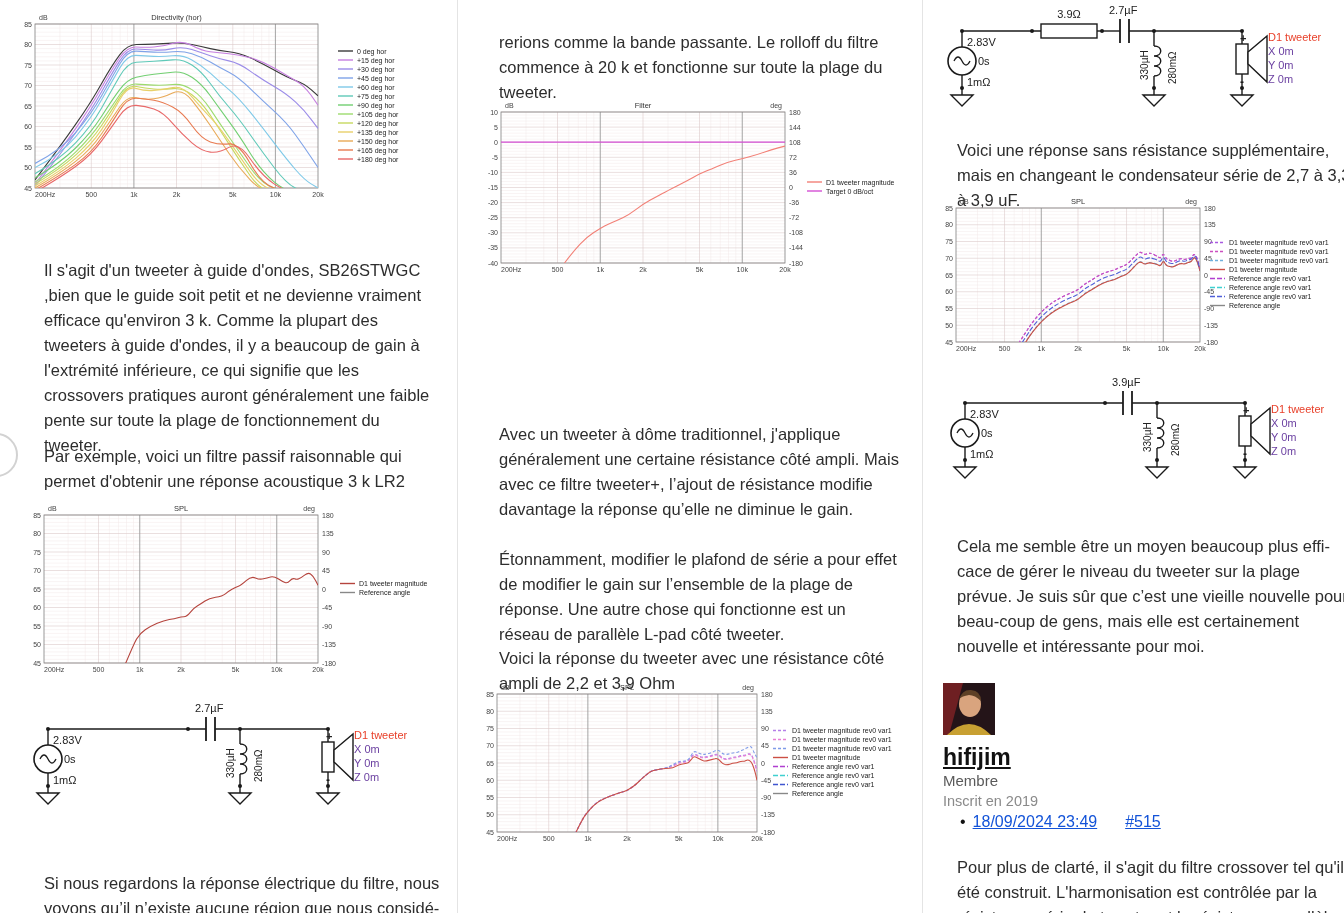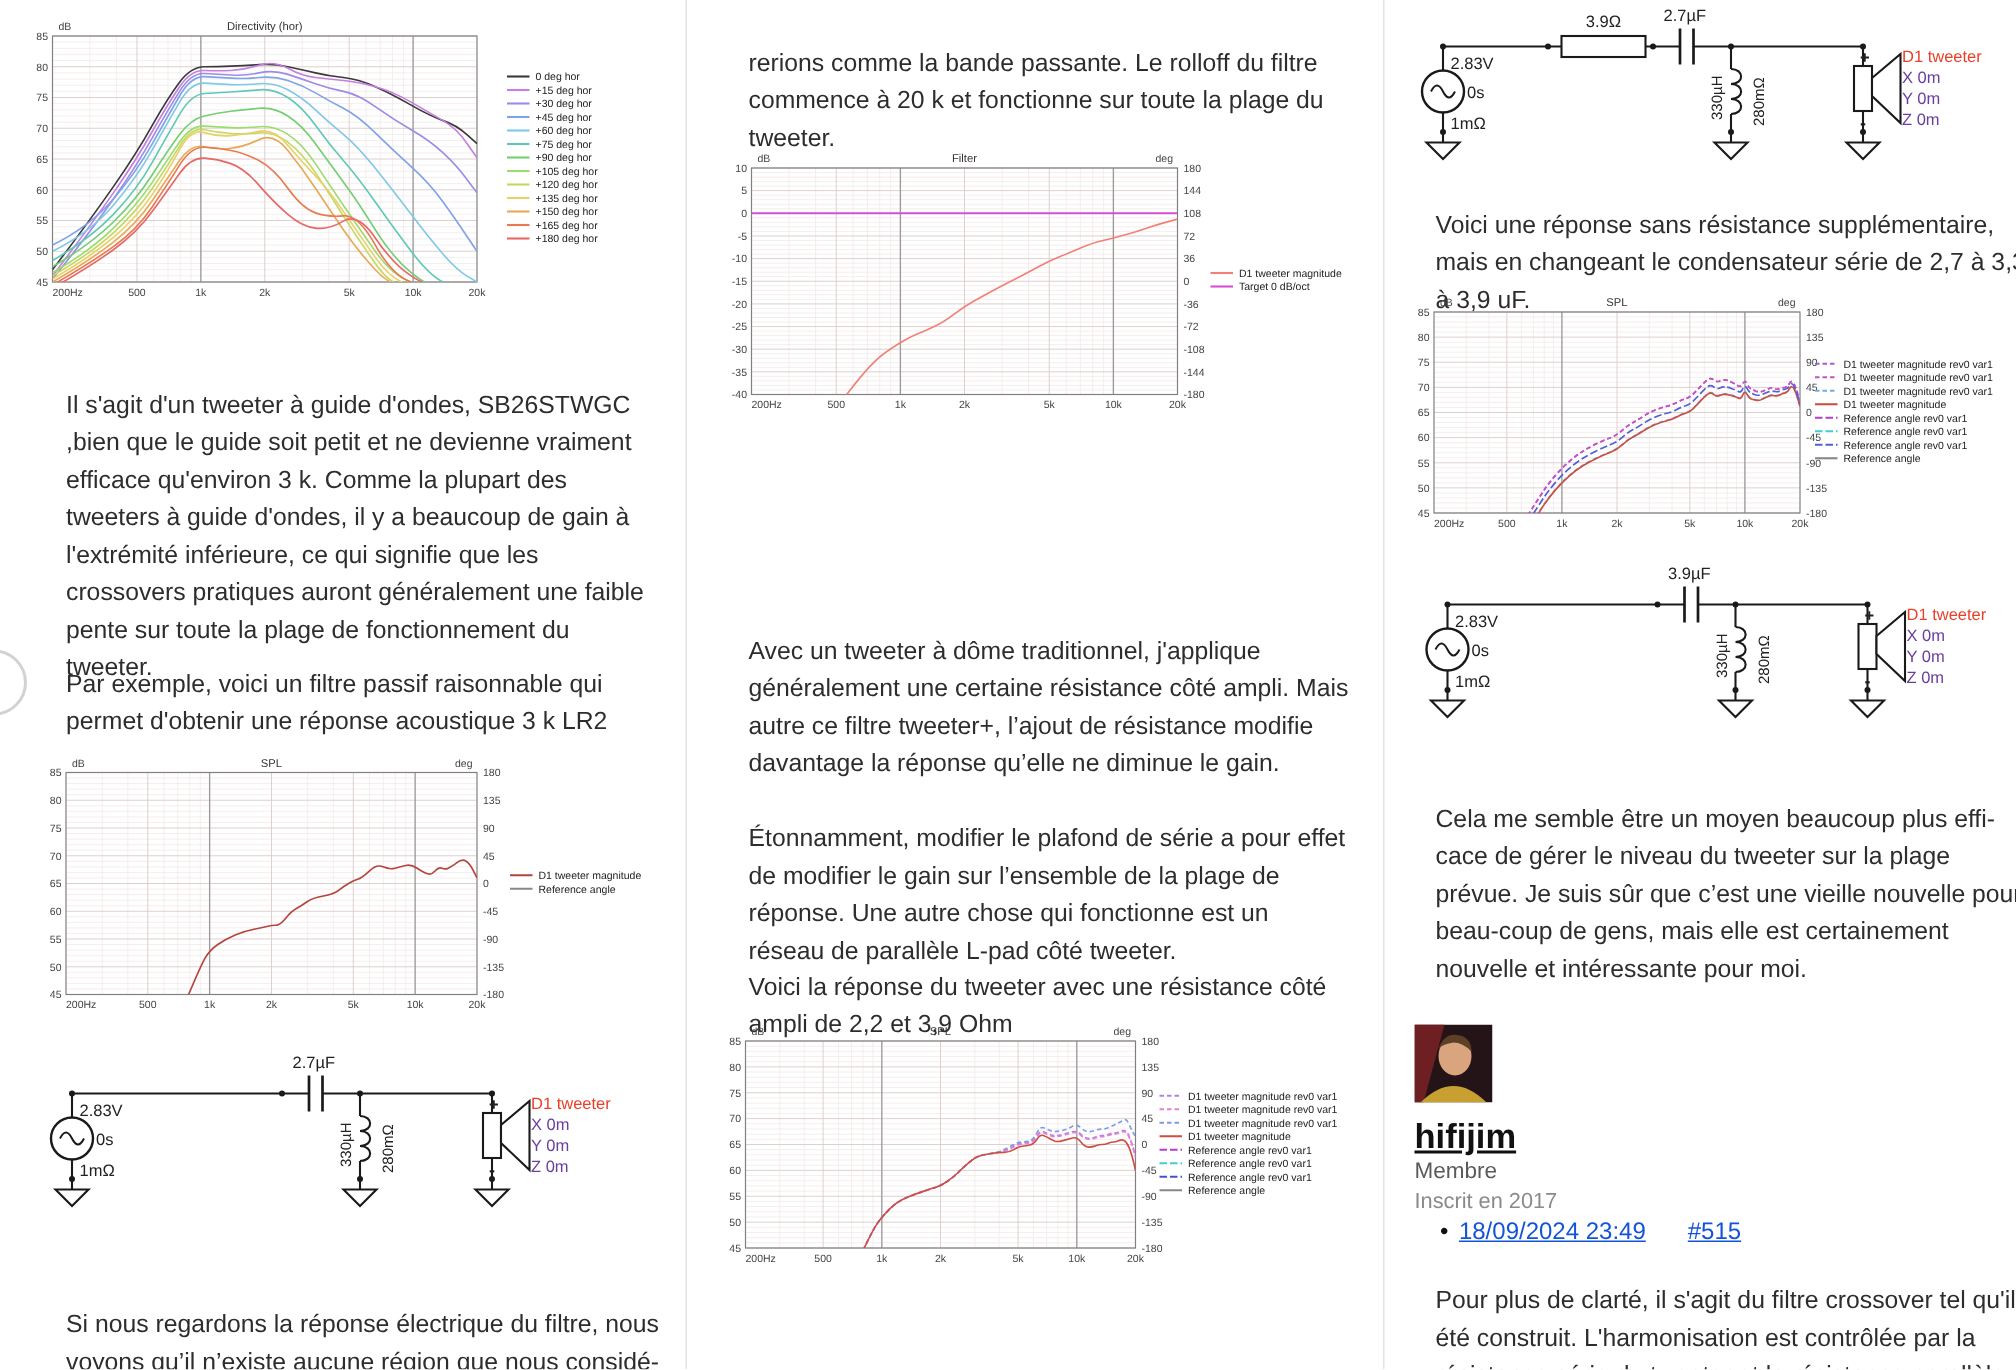--- a/index.html
+++ b/index.html
@@ -409,21 +409,21 @@
         </clipPath>
         <g clip-path="url(#clip2)">
           <path d="M87.5,165.0 Q96.7,152.9 103.1,146.1 Q109.5,139.3 116.4,134.8 Q123.3,130.3 127.6,128.0 Q131.9,125.7 135.7,124.2 Q139.4,122.7 145.8,119.7 Q152.2,116.7 159.1,111.4 Q166.0,106.1 172.9,102.3 Q179.8,98.6 185.4,95.5 Q191.0,92.5 199.9,88.0 Q208.7,83.5 215.6,79.7 Q222.5,75.9 228.1,73.6 Q233.8,71.4 242.6,67.6 Q251.5,63.8 258.4,62.3 Q265.3,60.8 273.3,58.5 Q281.4,56.3 287.8,54.0 Q294.2,51.8 301.1,49.9 L308.0,48.1" fill="none" stroke="#f28077" stroke-width="1.1"></path>
           <line x1="24" x2="308" y1="44.2" y2="44.2" stroke="#d44fd4" stroke-width="1.3"></line>
         </g>
         <line x1="330" x2="345" y1="84" y2="84" stroke="#f28077" stroke-width="1.4"></line>
         <text x="349" y="86.5" font-size="7" fill="#222">D1 tweeter magnitude</text>
         <line x1="330" x2="345" y1="93" y2="93" stroke="#d44fd4" stroke-width="1.4"></line>
         <text x="349" y="95.5" font-size="7" fill="#222">Target 0 dB/oct</text>
       </svg>
-    <p class="body abs" style="left:26px;top:406px;width:400px;"> Avec un tweeter à dôme traditionnel, j'applique généralement une certaine résistance côté ampli. Mais autre ce filtre tweeter+, l’ajout de résistance modifie davantage la réponse qu’elle ne diminue le gain.</p>
+    <p class="body abs" style="left:26px;top:406px;width:400px;"> Avec un tweeter à dôme traditionnel, j'applique généralement une certaine résistance côté ampli. Mais avec ce filtre tweeter+, l’ajout de résistance modifie davantage la réponse qu’elle ne diminue le gain.</p>
     <p class="body abs" style="left:26px;top:531px;width:400px;">Étonnamment, modifier le plafond de série a pour effet de modifier le gain sur l’ensemble de la plage de réponse. Une autre chose qui fonctionne est un réseau de parallèle L-pad côté tweeter.</p>
     <p class="body abs" style="left:26px;top:630px;width:396px;">Voici la réponse du tweeter avec une résistance côté ampli de 2,2 et 3,9 Ohm</p>
     <svg class="abs" style="left:18px;top:682px;" width="447" height="172" viewBox="0 0 447 172">
         <rect x="22" y="12" width="260" height="138" fill="#ffffff"></rect>
         <line x1="22" x2="282" y1="146.54999999999998" y2="146.54999999999998" stroke="#f2e8e8" stroke-width="0.5"></line>
         <line x1="22" x2="282" y1="143.1" y2="143.1" stroke="#f2e8e8" stroke-width="0.5"></line>
         <line x1="22" x2="282" y1="139.65" y2="139.65" stroke="#f2e8e8" stroke-width="0.5"></line>
         <line x1="22" x2="282" y1="136.2" y2="136.2" stroke="#f2e8e8" stroke-width="0.5"></line>
         <line x1="22" x2="282" y1="129.3" y2="129.3" stroke="#f2e8e8" stroke-width="0.5"></line>
         <line x1="22" x2="282" y1="125.85" y2="125.85" stroke="#f2e8e8" stroke-width="0.5"></line>
@@ -746,20 +746,20 @@
 
     <svg class="abs" style="left:21px;top:683px;" width="52" height="52" viewBox="0 0 52 52">
       <rect width="52" height="52" fill="#241418"></rect>
       <path d="M0,0 L20,0 L6,52 L0,52 Z" fill="#6e1f22"></path>
       <path d="M4,52 Q26,30 48,52 Z" fill="#c8a032"></path>
       <ellipse cx="27" cy="21" rx="11" ry="13" fill="#d9a47e"></ellipse>
       <path d="M16,16 Q20,6 28,7 Q38,8 38,18 Q32,12 26,12 Q19,13 16,16 Z" fill="#5e4026"></path>
     </svg>
     <a class="uname abs" style="left:21px;top:744px;">hifijim</a>
     <div class="role abs" style="left:21px;top:772px;">Membre</div>
-    <div class="joined abs" style="left:21px;top:793px;">Inscrit en 2017</div>
+    <div class="joined abs" style="left:21px;top:793px;">Inscrit en 2019</div>
     <div class="abs" style="left:38px;top:813px;">
       <span class="bullet">•</span><a class="datelink">18/09/2024 23:49</a><a class="datelink postnum">#515</a>
     </div>
     <p class="body abs" style="left:19px;top:839px;width:402px;">Pour plus de clarté, il s'agit du filtre crossover tel qu'il a été construit. L'harmonisation est contrôlée par la résistance série du tweeter et la résistance parallèle de 25R du</p>
   </div>
 
 </div>
 
 </body></html>

